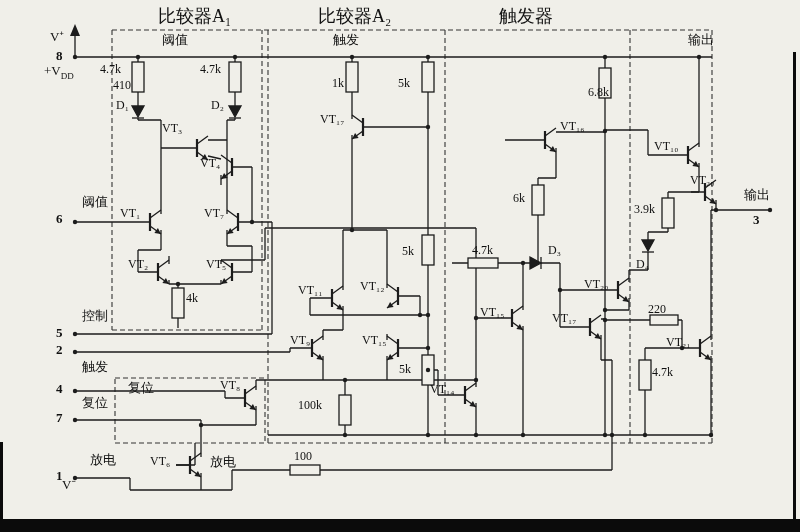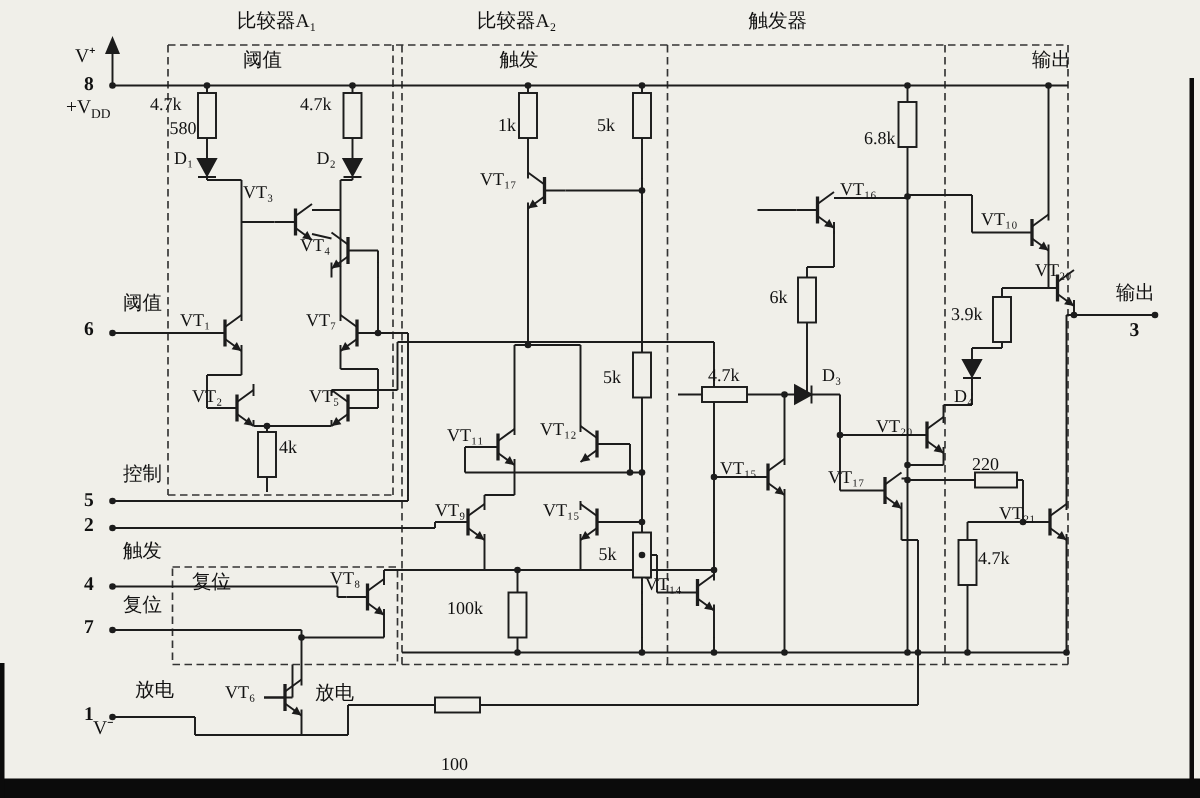--- a/index.html
+++ b/index.html
@@ -2,21 +2,21 @@
 <html><head>
 <meta charset="utf-8">
 <style>
   html,body{margin:0;padding:0;background:#ffffff;}
   #page{position:relative;width:800px;height:532px;background:#f0efe9;overflow:hidden;
         font-family:"Liberation Serif",serif;color:#111;}
   svg{position:absolute;left:0;top:0;}
   .lbl{position:absolute;white-space:nowrap;font-size:12px;line-height:1.1;z-index:3;}
   .cjk{font-size:13px;}
   .pin{font-weight:bold;font-size:13px;}
-  .sec{font-size:13px;background:#f0efe9;padding:0 3px;z-index:4;text-align:right;}
+  .sec{font-size:18px;background:#f0efe9;padding:0 3px;z-index:4;text-align:right;}
   .art{position:absolute;background:#0b0b0b;z-index:5;}
   sub{font-size:9px;}
 </style>
 </head>
 <body>
 
 <div id="page">
 
   <svg width="800" height="532" viewBox="0 0 800 532">
     <defs>
@@ -207,32 +207,32 @@
   <div class="lbl pin" style="left:56px;top:469px">1</div>
   <div class="lbl" style="left:62px;top:478px;font-size:13px">V⁻</div>
 
   <div class="lbl cjk" style="left:744px;top:188px">输出</div>
   <div class="lbl pin" style="left:753px;top:213px">3</div>
 
   <div class="lbl cjk" style="left:128px;top:381px">复位</div>
   <div class="lbl cjk" style="left:210px;top:455px">放电</div>
 
   <div class="lbl" style="left:100px;top:63px">4.7k</div>
-  <div class="lbl" style="left:113px;top:79px">580</div>
+  <div class="lbl" style="left:113px;top:79px">410</div>
   <div class="lbl" style="left:200px;top:63px">4.7k</div>
   <div class="lbl" style="left:116px;top:99px">D₁</div>
   <div class="lbl" style="left:211px;top:99px">D₂</div>
   <div class="lbl" style="left:186px;top:292px">4k</div>
   <div class="lbl" style="left:332px;top:77px">1k</div>
   <div class="lbl" style="left:398px;top:77px">5k</div>
   <div class="lbl" style="left:402px;top:245px">5k</div>
   <div class="lbl" style="left:399px;top:363px">5k</div>
   <div class="lbl" style="left:298px;top:399px">100k</div>
-  <div class="lbl" style="left:294px;top:503px">100</div>
-  <div class="lbl" style="left:576px;top:86px">6.8k</div>
+  <div class="lbl" style="left:294px;top:450px">100</div>
+  <div class="lbl" style="left:588px;top:86px">6.8k</div>
   <div class="lbl" style="left:513px;top:192px">6k</div>
   <div class="lbl" style="left:472px;top:244px">4.7k</div>
   <div class="lbl" style="left:548px;top:244px">D₃</div>
   <div class="lbl" style="left:634px;top:203px">3.9k</div>
   <div class="lbl" style="left:636px;top:258px">D₄</div>
   <div class="lbl" style="left:648px;top:303px">220</div>
   <div class="lbl" style="left:652px;top:366px">4.7k</div>
 
   <div class="lbl" style="left:120px;top:207px">VT₁</div>
   <div class="lbl" style="left:128px;top:258px">VT₂</div>

